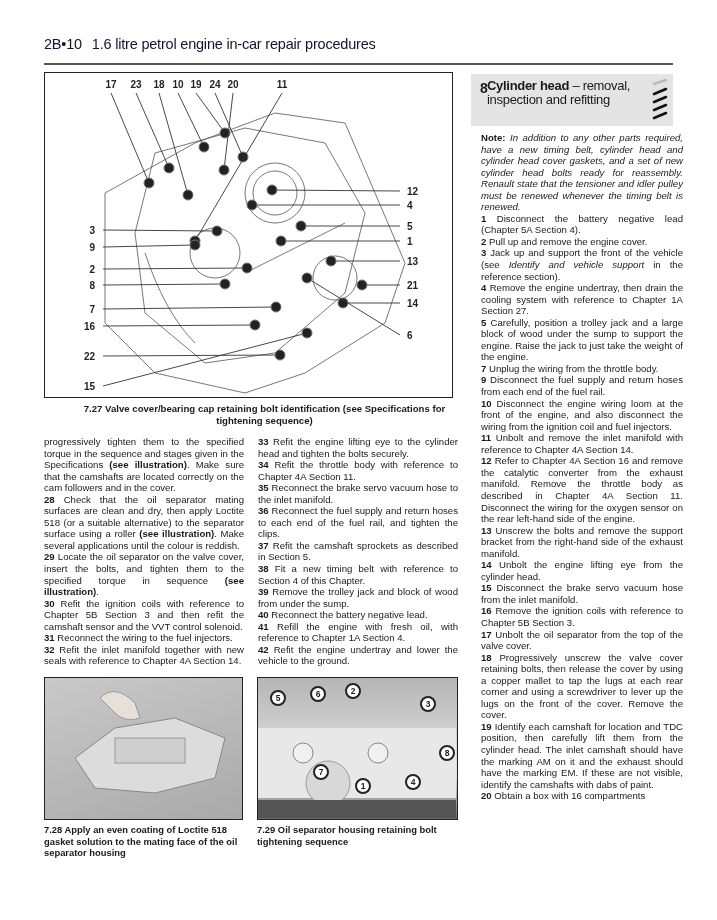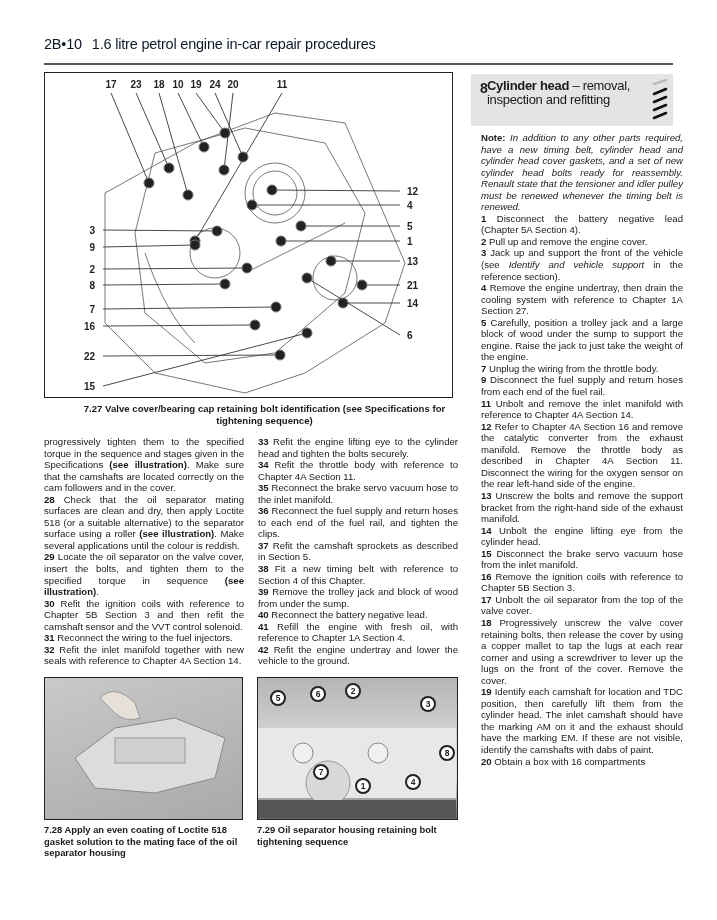--- a/index.html
+++ b/index.html
@@ -178,20 +178,21 @@
 
 <div class="col colC" id="colC">
   <p><b>Note:</b><i> In addition to any other parts required, have a new timing belt, cylinder head and cylinder head cover gaskets, and a set of new cylinder head bolts ready for reassembly. Renault state that the tensioner and idler pulley must be renewed whenever the timing belt is renewed.</i></p>
 <p><b class="n">1</b> <span>Disconnect the battery negative lead (Chapter 5A Section 4).</span></p>
     <p><b class="n">2</b> <span>Pull up and remove the engine cover.</span></p>
     <p><b class="n">3</b> <span>Jack up and support the front of the vehicle (see </span><i>Identify and vehicle support</i><span> in the reference section).</span></p>
     <p><b class="n">4</b> <span>Remove the engine undertray, then drain the cooling system with reference to Chapter 1A Section 27.</span></p>
     <p><b class="n">5</b> <span>Carefully, position a trolley jack and a large block of wood under the sump to support the engine. Raise the jack to just take the weight of the engine.</span></p>
     <p><b class="n">7</b> <span>Unplug the wiring from the throttle body.</span></p>
     <p><b class="n">9</b> <span>Disconnect the fuel supply and return hoses from each end of the fuel rail.</span></p>
+    <p><b class="n">10</b> <span>Disconnect the engine wiring loom at the front of the engine, and also disconnect the wiring from the ignition coil and fuel injectors.</span></p>
     <p><b class="n">11</b> <span>Unbolt and remove the inlet manifold with reference to Chapter 4A Section 14.</span></p>
     <p><b class="n">12</b> <span>Refer to Chapter 4A Section 16 and remove the catalytic converter from the exhaust manifold. Remove the throttle body as described in Chapter 4A Section 11. Disconnect the wiring for the oxygen sensor on the rear left-hand side of the engine.</span></p>
     <p><b class="n">13</b> <span>Unscrew the bolts and remove the support bracket from the right-hand side of the exhaust manifold.</span></p>
     <p><b class="n">14</b> <span>Unbolt the engine lifting eye from the cylinder head.</span></p>
     <p><b class="n">15</b> <span>Disconnect the brake servo vacuum hose from the inlet manifold.</span></p>
     <p><b class="n">16</b> <span>Remove the ignition coils with reference to Chapter 5B Section 3.</span></p>
     <p><b class="n">17</b> <span>Unbolt the oil separator from the top of the valve cover.</span></p>
     <p><b class="n">18</b> <span>Progressively unscrew the valve cover retaining bolts, then release the cover by using a copper mallet to tap the lugs at each rear corner and using a screwdriver to lever up the lugs on the front of the cover. Remove the cover.</span></p>
     <p><b class="n">19</b> <span>Identify each camshaft for location and TDC position, then carefully lift them from the cylinder head. The inlet camshaft should have the marking AM on it and the exhaust should have the marking EM. If these are not visible, identify the camshafts with dabs of paint.</span></p>
     <p><b class="n">20</b> <span>Obtain a box with 16 compartments</span></p>

